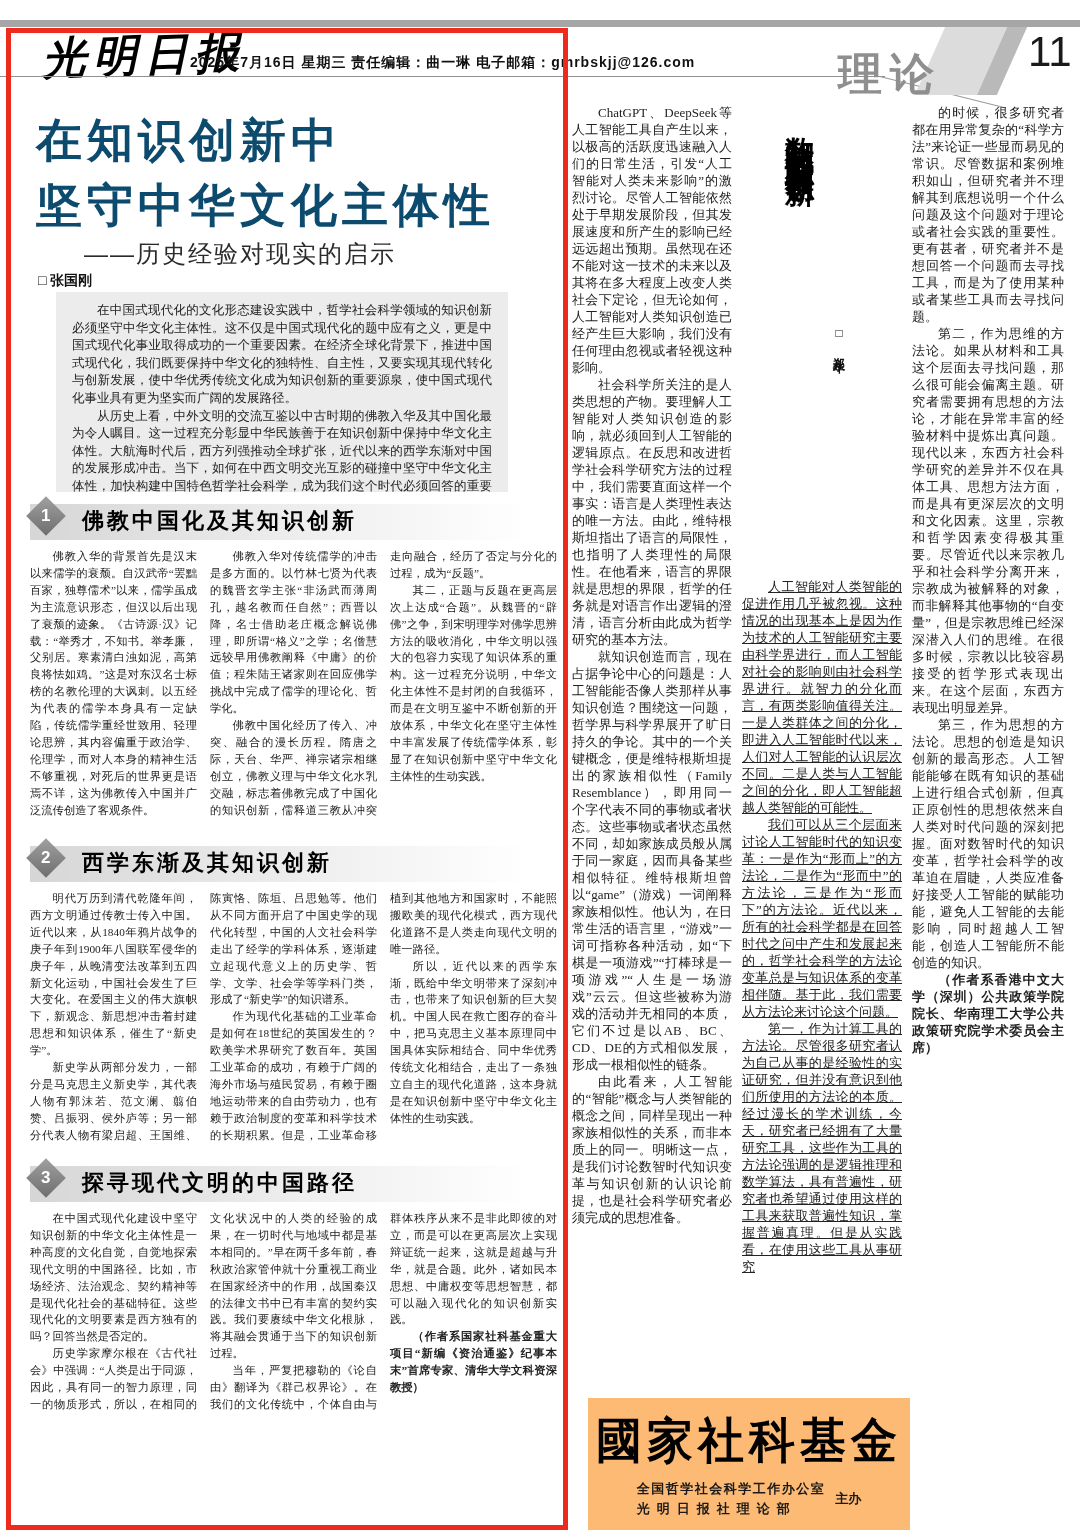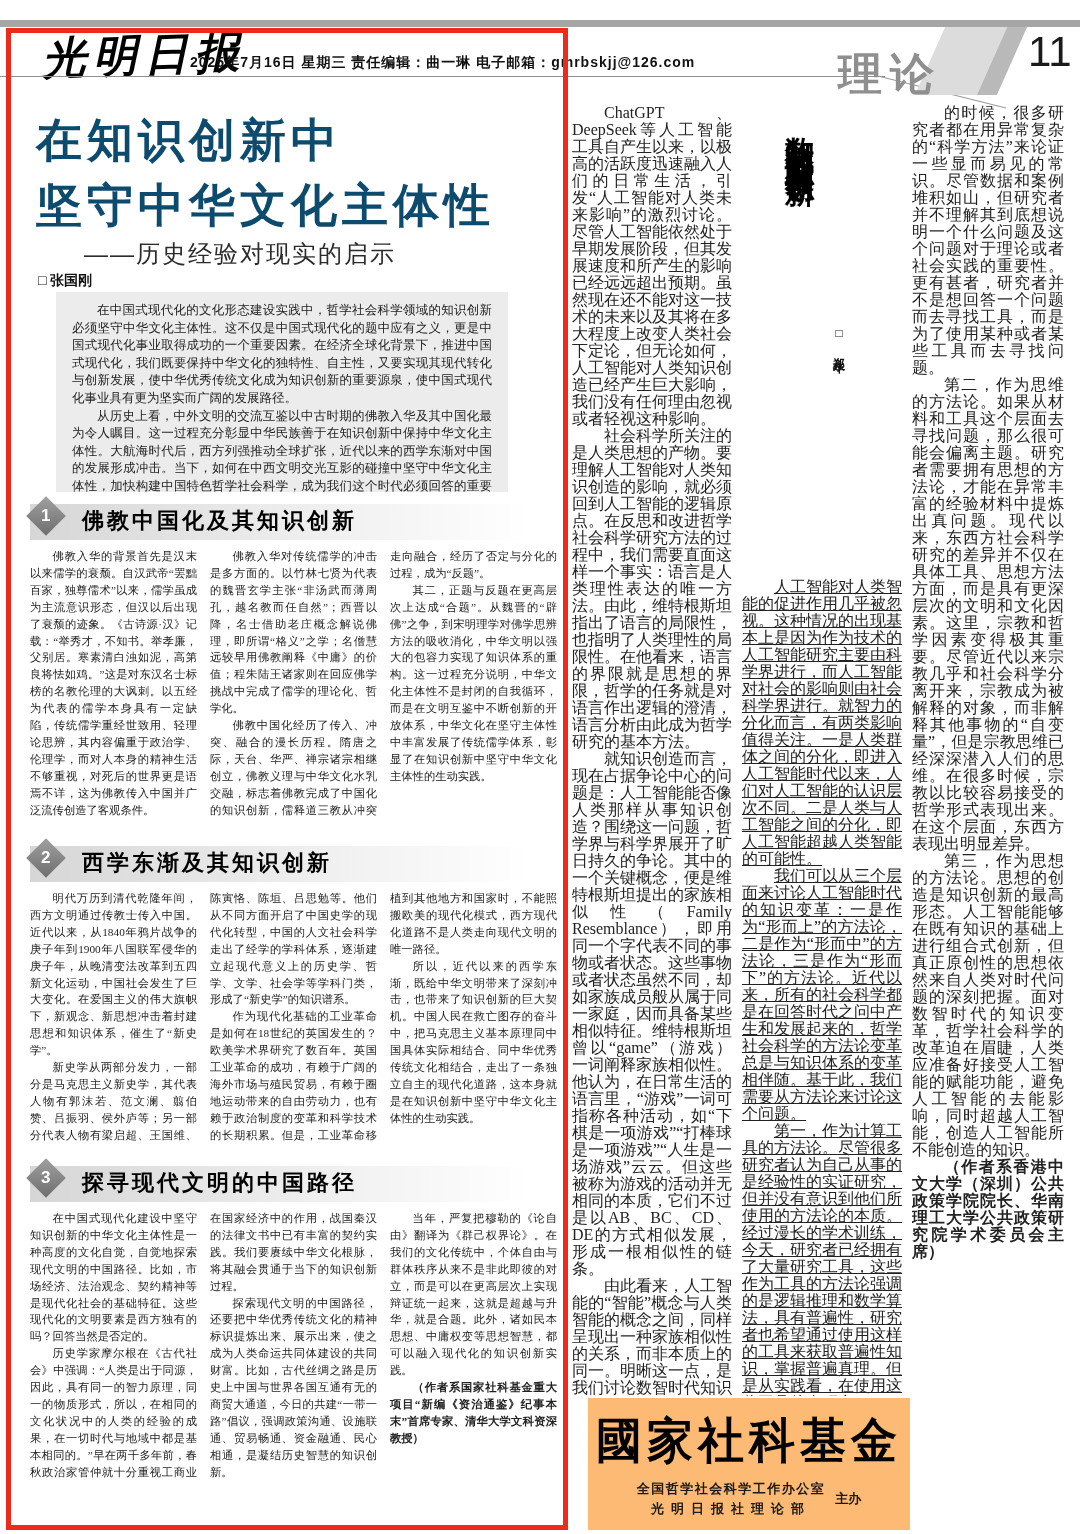--- a/index.html
+++ b/index.html
@@ -62,21 +62,21 @@
     font-size:11.3px;line-height:16.9px;color:#222;text-align:justify;overflow:hidden;
     font-family:"Liberation Serif","DejaVu Serif",serif;
   }
   .sec-body p{text-indent:2em;}
   .sec-body p.note{font-weight:700;}
   #sec1-header{top:504px;} #sec1-body{top:548px;height:290px;}
   #sec2-header{top:846px;} #sec2-body{top:890px;height:272px;}
   #sec3-header{top:1166px;}#sec3-body{top:1210px;height:312px;}
   
   .r-col{
-    position:absolute;font-size:16px;line-height:17px;color:#222;text-align:justify;
+    position:absolute;font-size:13px;line-height:17px;color:#222;text-align:justify;
     overflow:hidden;font-family:"Liberation Serif","DejaVu Serif",serif;
   }
   .r-col p{text-indent:2em;}
   .r-col p.note{font-weight:700;}
   #rcol-a{left:572px;top:104px;width:160px;height:1292px;}
   #rcol-b{left:742px;top:578px;width:160px;height:818px;text-decoration:underline;}
   #rcol-c{left:912px;top:104px;width:152px;height:1424px;}
   .vtitle-wrap{position:absolute;left:742px;top:108px;width:160px;height:462px;}
   .vtitle{
     position:absolute;left:38px;top:6px;height:456px;writing-mode:vertical-rl;
@@ -88,21 +88,21 @@
     font-size:12px;font-weight:700;color:#111;letter-spacing:2px;
     font-family:"Liberation Serif","DejaVu Serif",serif;
   }
   
   .fund{position:absolute;left:588px;top:1398px;width:322px;height:132px;background:#fdba74;z-index:5;
     display:flex;flex-direction:column;align-items:center;justify-content:center;}
   .fund-logo{
     font-family:"Liberation Serif","DejaVu Serif",serif;font-weight:900;font-size:46px;
     letter-spacing:5px;color:#000;transform:scaleY(1.05);
   }
-  .fund-orgs{display:flex;align-items:center;gap:10px;margin-top:8px;text-align:center;}
+  .fund-orgs{display:flex;align-items:center;gap:10px;margin-top:8px;}
   .fund-org-lines{display:flex;flex-direction:column;gap:2px;}
   .fund-org1{font-size:13px;font-weight:700;letter-spacing:1.5px;}
   .fund-org2{font-size:13px;font-weight:700;letter-spacing:7px;}
   .fund-host{font-size:13px;font-weight:700;}
 </style>
 </head>
 <body>
 
 <div class="page">
 
@@ -158,21 +158,20 @@
 
   <div class="sec-header" id="sec3-header">
     <div class="sec-diamond">
         <span>3</span>
       </div>
     <div class="sec-heading">探寻现代文明的中国路径</div>
   </div>
   <div class="sec-body" id="sec3-body">
     <p>在中国式现代化建设中坚守知识创新的中华文化主体性是一种高度的文化自觉，自觉地探索现代文明的中国路径。比如，市场经济、法治观念、契约精神等是现代化社会的基础特征。这些现代化的文明要素是西方独有的吗？回答当然是否定的。</p>
     <p>历史学家摩尔根在《古代社会》中强调：“人类是出于同源，因此，具有同一的智力原理，同一的物质形式，所以，在相同的文化状况中的人类的经验的成果，在一切时代与地域中都是基本相同的。”早在两千多年前，春秋政治家管仲就十分重视工商业在国家经济中的作用，战国秦汉的法律文书中已有丰富的契约实践。我们要赓续中华文化根脉，将其融会贯通于当下的知识创新过程。</p>
-    <p>探索现代文明的中国路径，还要把中华优秀传统文化的精神标识提炼出来、展示出来，使之成为人类命运共同体建设的共同财富。比如，古代丝绸之路是历史上中国与世界各国互通有无的商贸大通道，今日的共建“一带一路”倡议，强调政策沟通、设施联通、贸易畅通、资金融通、民心相通，是凝结历史智慧的知识创新。</p>
     <p>当年，严复把穆勒的《论自由》翻译为《群己权界论》。在我们的文化传统中，个体自由与群体秩序从来不是非此即彼的对立，而是可以在更高层次上实现辩证统一起来，这就是超越与升华，就是合题。此外，诸如民本思想、中庸权变等思想智慧，都可以融入现代化的知识创新实践。</p>
     <p class="note">（作者系国家社科基金重大项目“新编《资治通鉴》纪事本末”首席专家、清华大学文科资深教授）</p>
   </div>
 
   <div class="r-col" id="rcol-a">
     <p>ChatGPT、DeepSeek等人工智能工具自产生以来，以极高的活跃度迅速融入人们的日常生活，引发“人工智能对人类未来影响”的激烈讨论。尽管人工智能依然处于早期发展阶段，但其发展速度和所产生的影响已经远远超出预期。虽然现在还不能对这一技术的未来以及其将在多大程度上改变人类社会下定论，但无论如何，人工智能对人类知识创造已经产生巨大影响，我们没有任何理由忽视或者轻视这种影响。</p>
     <p>社会科学所关注的是人类思想的产物。要理解人工智能对人类知识创造的影响，就必须回到人工智能的逻辑原点。在反思和改进哲学社会科学研究方法的过程中，我们需要直面这样一个事实：语言是人类理性表达的唯一方法。由此，维特根斯坦指出了语言的局限性，也指明了人类理性的局限性。在他看来，语言的界限就是思想的界限，哲学的任务就是对语言作出逻辑的澄清，语言分析由此成为哲学研究的基本方法。</p>
     <p>就知识创造而言，现在占据争论中心的问题是：人工智能能否像人类那样从事知识创造？围绕这一问题，哲学界与科学界展开了旷日持久的争论。其中的一个关键概念，便是维特根斯坦提出的家族相似性（Family Resemblance），即用同一个字代表不同的事物或者状态。这些事物或者状态虽然不同，却如家族成员般从属于同一家庭，因而具备某些相似特征。维特根斯坦曾以“game”（游戏）一词阐释家族相似性。他认为，在日常生活的语言里，“游戏”一词可指称各种活动，如“下棋是一项游戏”“打棒球是一项游戏”“人生是一场游戏”云云。但这些被称为游戏的活动并无相同的本质，它们不过是以AB、BC、CD、DE的方式相似发展，形成一根相似性的链条。</p>
     <p>由此看来，人工智能的“智能”概念与人类智能的概念之间，同样呈现出一种家族相似性的关系，而非本质上的同一。明晰这一点，是我们讨论数智时代知识变革与知识创新的认识论前提，也是社会科学研究者必须完成的思想准备。</p>
   </div>

